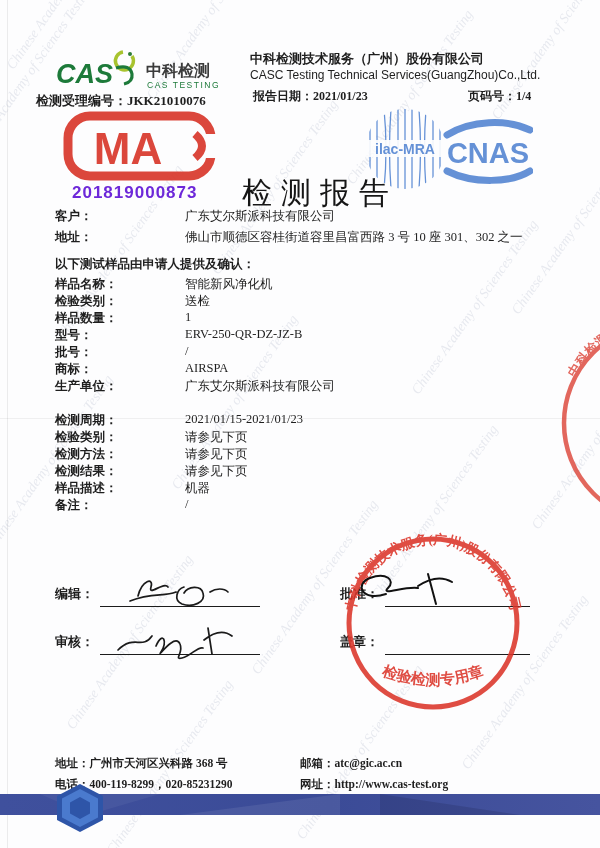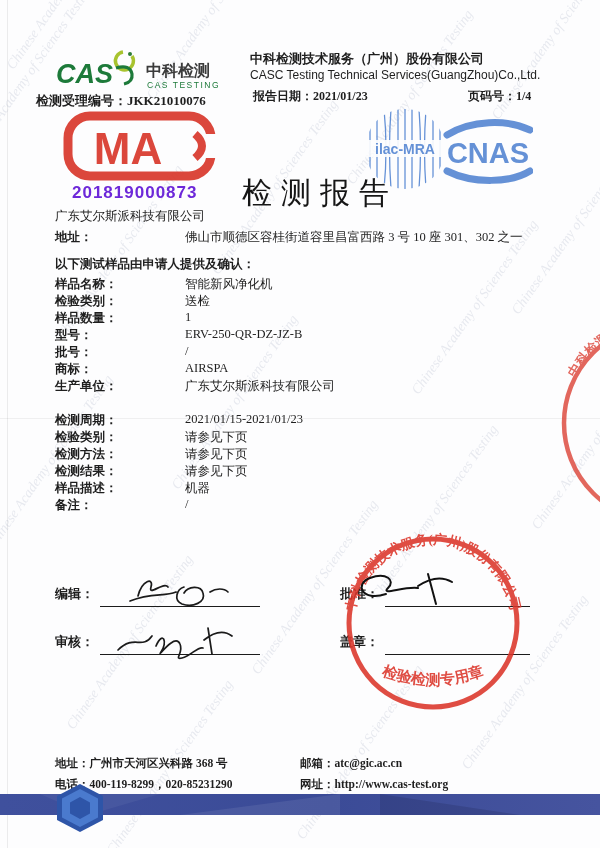--- a/index.html
+++ b/index.html
@@ -127,20 +127,21 @@
     <text x="43" y="48" text-anchor="middle" font-family="Liberation Sans,sans-serif" font-size="14" font-weight="bold" fill="#4b7fd0">ilac-MRA</text>
   </svg>
 
   <svg class="abs" style="left:443px;top:116px;z-index:2;opacity:.85" width="90" height="68" viewBox="0 0 90 68">
     <path d="M4,19 C28,4 64,3 87,14" fill="none" stroke="#4b7fd0" stroke-width="7" stroke-linecap="round"></path>
     <path d="M4,55 C30,68 68,67 87,55" fill="none" stroke="#4b7fd0" stroke-width="7" stroke-linecap="round"></path>
     <text x="45" y="47" text-anchor="middle" font-family="Liberation Sans,sans-serif" font-size="29" font-weight="bold" fill="#4b7fd0">CNAS</text>
   </svg>
 
   <div class="kv" style="top:208px">
+    <span class="k">客户：</span>
     <span class="v">广东艾尔斯派科技有限公司</span>
   </div>
   <div class="kv" style="top:229px">
     <span class="k">地址：</span>
     <span class="v">佛山市顺德区容桂街道容里昌富西路 3 号 10 座 301、302 之一</span>
   </div>
   <div class="abs z1 note-line">以下测试样品由申请人提供及确认：</div>
 
   <div class="kv" style="top:276px">
       <span class="k">样品名称：</span>

